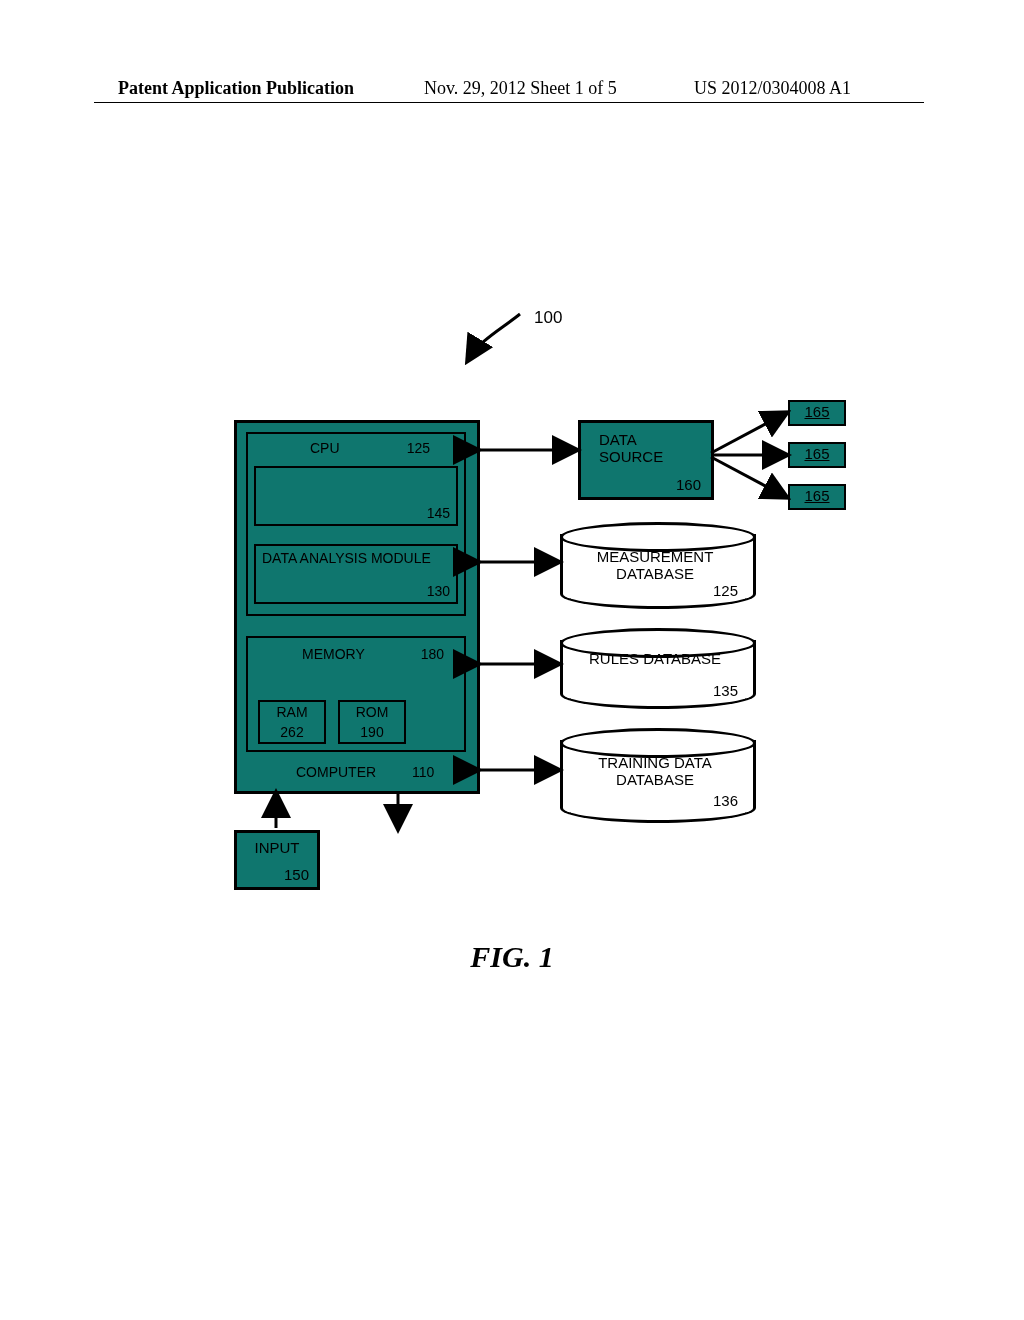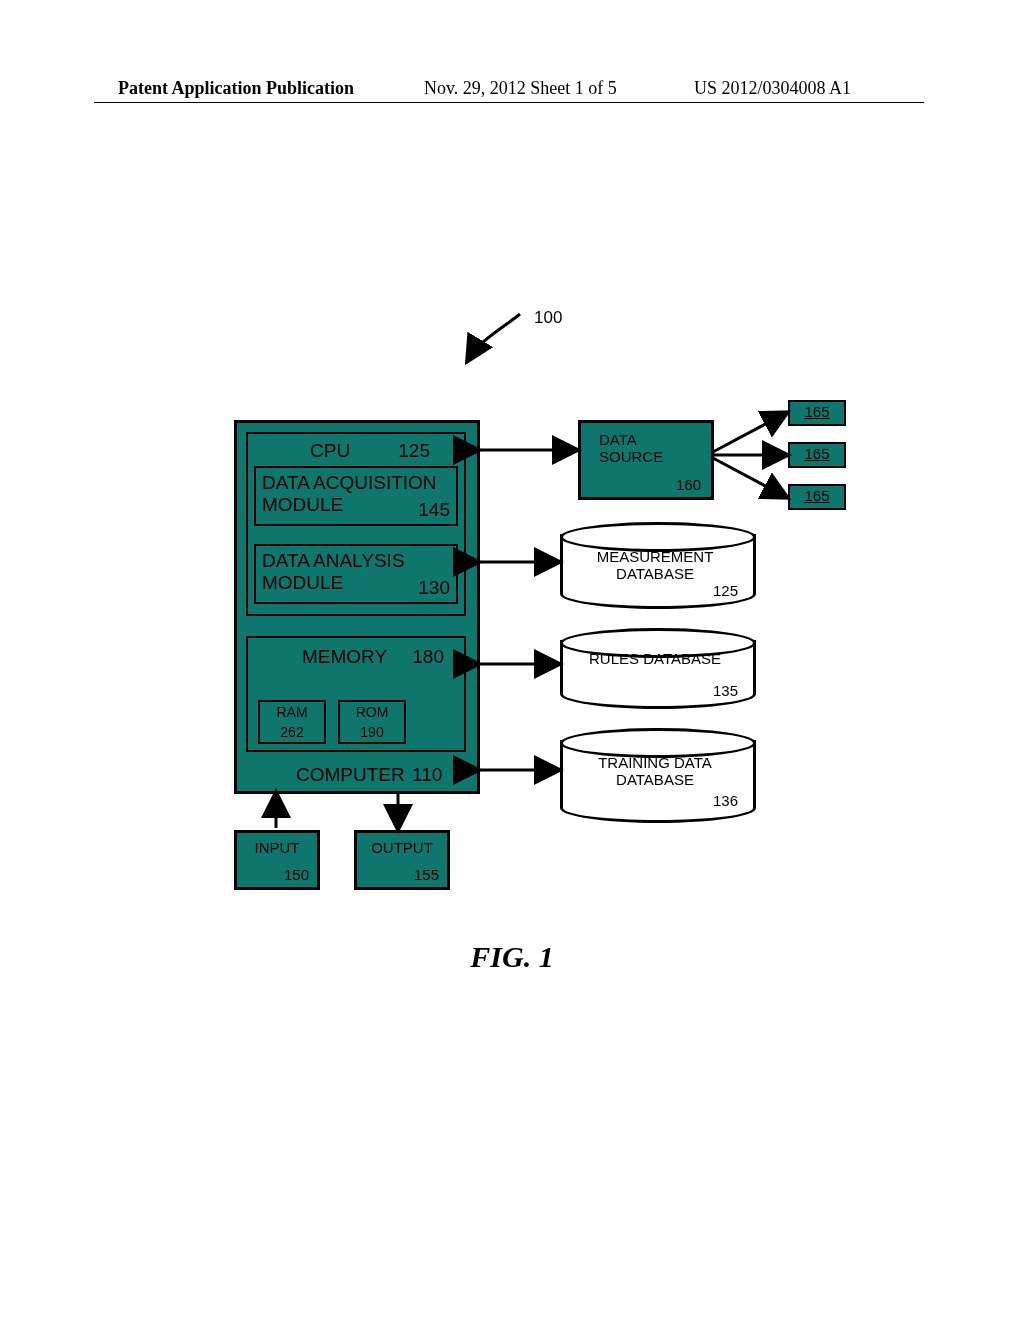--- a/index.html
+++ b/index.html
@@ -142,21 +142,21 @@
     font-size: 15px;
     line-height: 19px;
     text-decoration: underline;
   }
   #lbl165a { top: 400px; }
   #lbl165b { top: 442px; }
   #lbl165c { top: 484px; }
 
   
   .tl  { position: absolute; }
-  .lbl-line { font-size: 19px; }
+  .lbl-line { font-size: 14px; }
 
   
   .figcap {
     position: absolute;
     left: 0;
     top: 940px;
     width: 1024px;
     text-align: center;
     font-family: "Times New Roman", Times, serif;
     font-size: 30px;
@@ -240,21 +240,20 @@
   <div class="tl" style="left:534px; top:308px; font-size:17px;">100</div>
 
   <div id="computer" class="box"></div>
 
   <div id="cpu" class="box thin">
     <span class="tl lbl-line" style="left:62px; top:6px;">CPU</span>
     <span class="tl lbl-line" style="right:34px; top:6px;">125</span>
   </div>
 
   <div id="mod-data-acq" class="box thin">
-    <span class="tl lbl-line" style="left:6px; top:4px;">DATA ACQUISITION MODULE</span>
     <span class="tl lbl-line" style="right:6px; bottom:3px;">145</span>
   </div>
 
   <div id="mod-data-ana" class="box thin">
     <span class="tl lbl-line" style="left:6px; top:4px;">DATA ANALYSIS MODULE</span>
     <span class="tl lbl-line" style="right:6px; bottom:3px;">130</span>
   </div>
 
   <div id="memory" class="box thin">
     <span class="tl lbl-line" style="left:54px; top:8px;">MEMORY</span>
@@ -268,24 +267,20 @@
     <span class="tl lbl-line" style="left:0; width:100%; text-align:center; top:2px; font-size:14px;">ROM</span>
     <span class="tl lbl-line" style="left:0; width:100%; text-align:center; bottom:2px; font-size:14px;">190</span>
   </div>
 
   <span class="tl lbl-line" style="left:296px; top:764px;">COMPUTER</span>
   <span class="tl lbl-line" style="left:412px; top:764px;">110</span>
 
   <div id="input-box" class="box">
     <span class="tl lbl-line" style="left:0; width:100%; text-align:center; top:6px; font-size:15px;">INPUT</span>
     <span class="tl lbl-line" style="right:8px; bottom:4px; font-size:15px;margin-top:27px;">150</span>
-  </div>
-  <div id="output-box" class="box">
-    <span class="tl lbl-line" style="left:0; width:100%; text-align:center; top:6px; font-size:15px;">OUTPUT</span>
-    <span class="tl lbl-line" style="right:8px; bottom:4px; font-size:15px;">155</span>
   </div>
 
   <div id="data-source" class="box">
     <span class="tl lbl-line" style="left:18px; top:8px; text-align:left; width:100px; font-size:15px;">DATA SOURCE</span>
     <span class="tl lbl-line" style="right:10px; bottom:4px; font-size:15px;">160</span>
   </div>
 
   <div id="lbl165a" class="box thin lbl165"><span>165</span></div>
   <div id="lbl165b" class="box thin lbl165"><span>165</span></div>
   <div id="lbl165c" class="box thin lbl165"><span>165</span></div>

